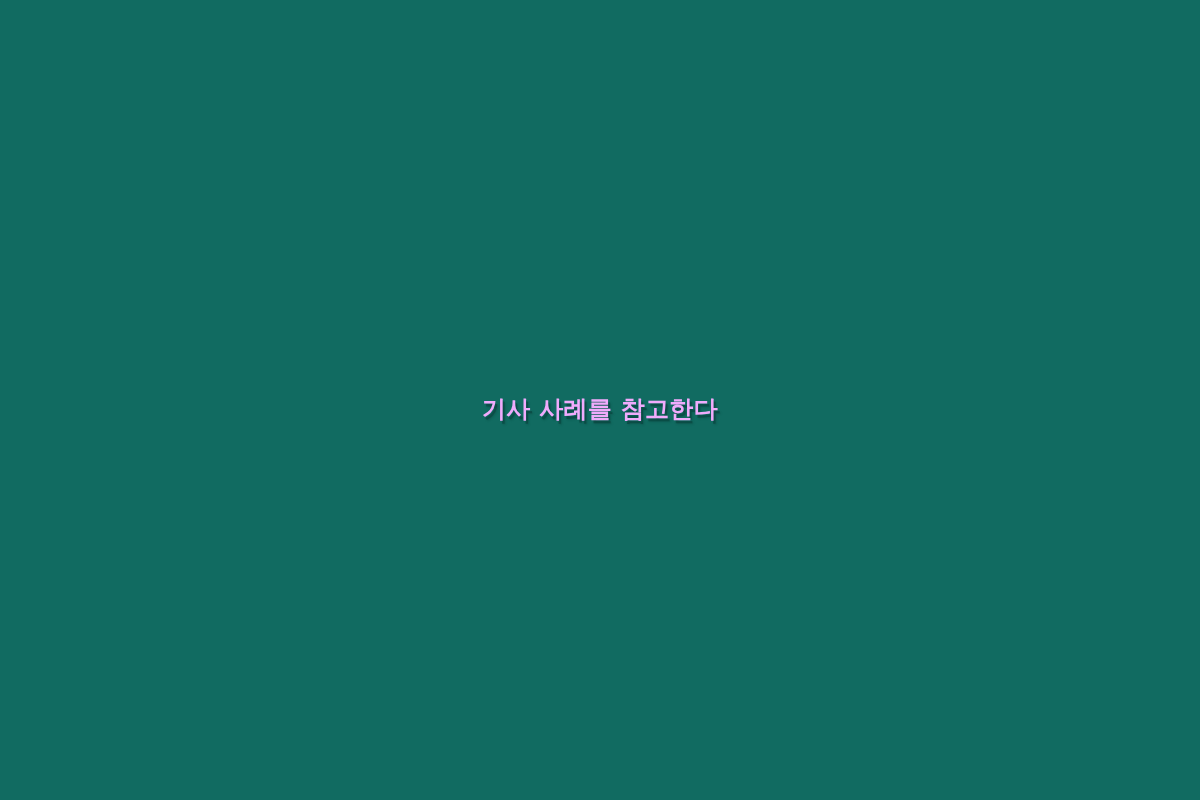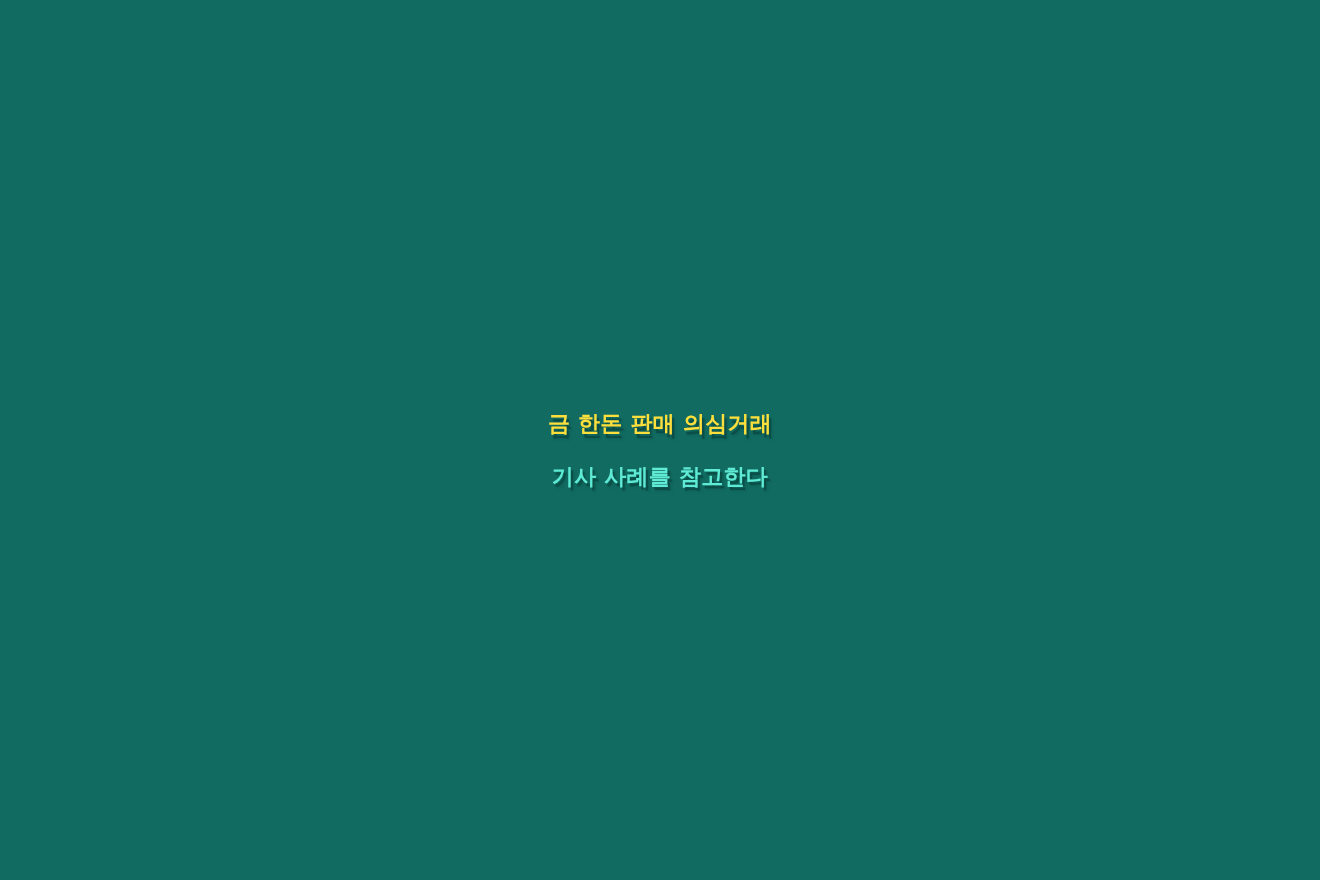--- a/index.html
+++ b/index.html
@@ -63,19 +63,18 @@
     font-size: 101px;
   }
 </style>
 </head>
 <body>
 
 <div id="quote-card" style="background: rgb(17, 107, 97);">
 
   <div id="headline-block">
 
-    <span class="headline-line line-1" style="color: rgb(252, 222, 60); font-size: 20px;">금 한돈 판매 의심거래</span>
 
-    <span class="headline-line line-2" style="color: #5eead4; font-size: 20px;">기사 사례를 참고한다</span>
+    <span class="headline-line line-2" style="color: #f0abfc; font-size: 24px;">기사 사례를 참고한다</span>
 
   </div>
 
 </div>
 
 </body></html>

